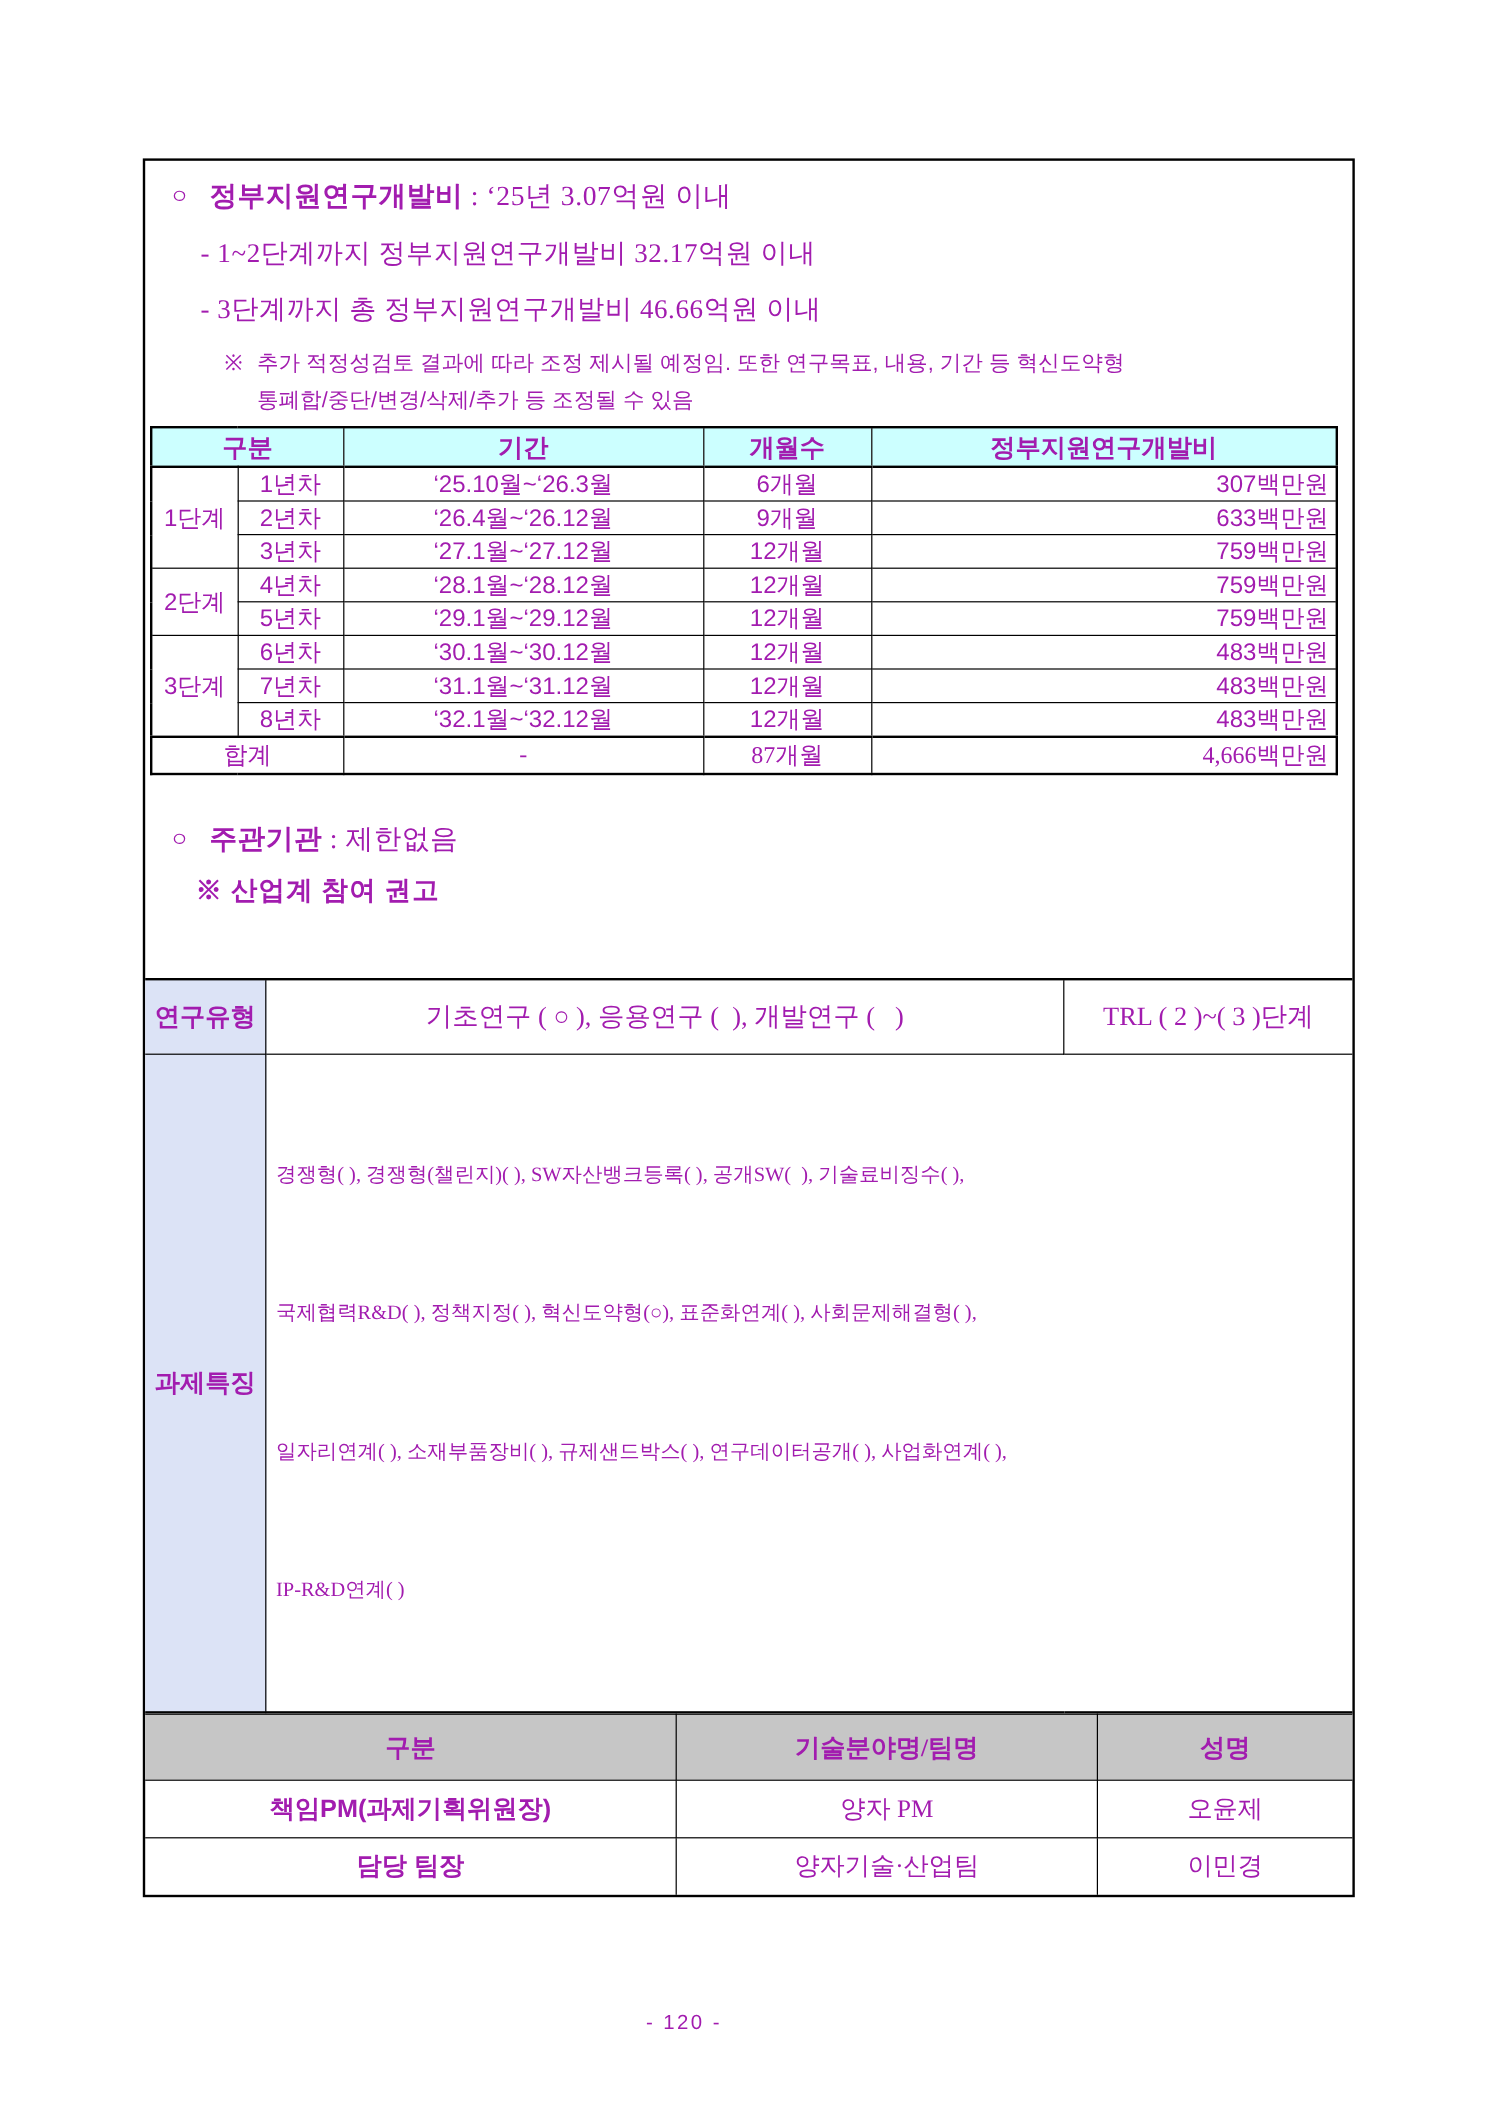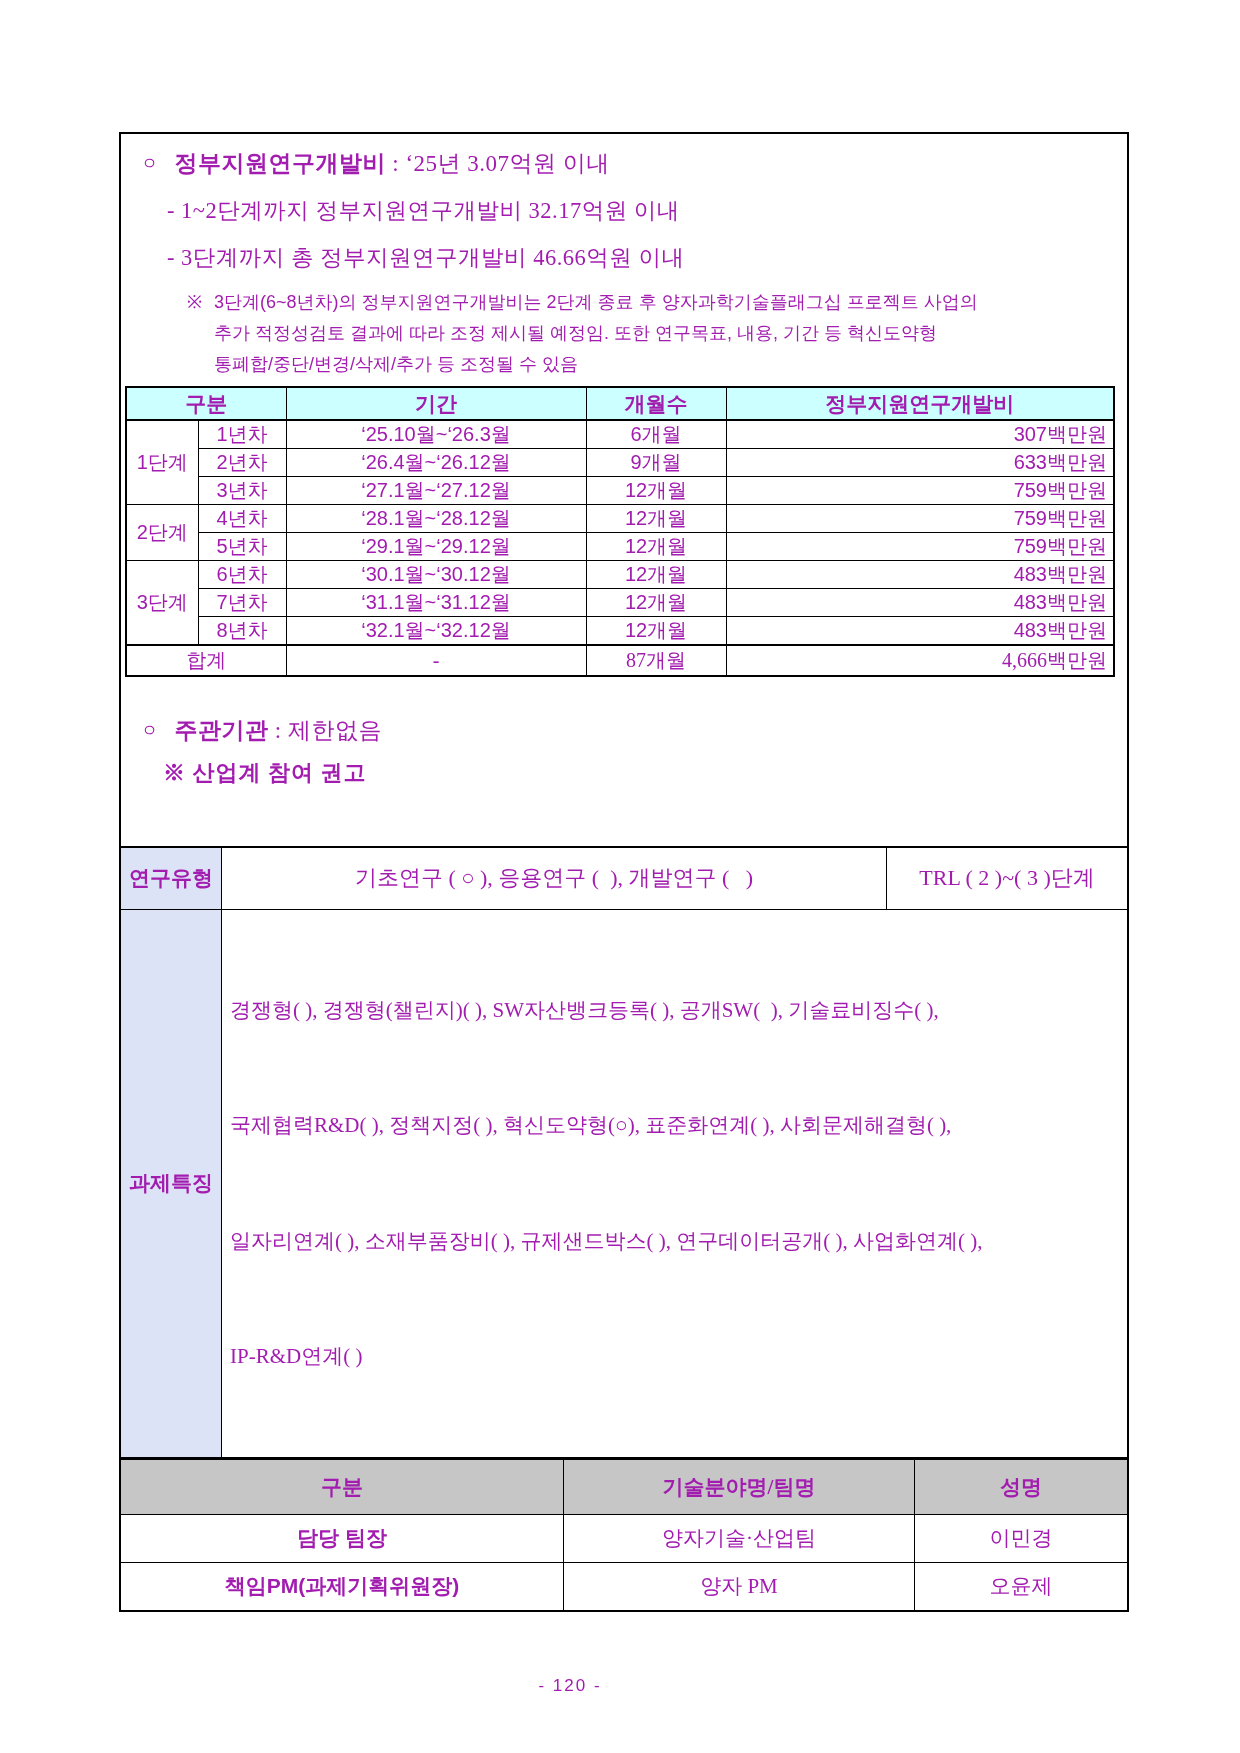--- a/index.html
+++ b/index.html
@@ -65,21 +65,21 @@
   .t2 td:first-child{border-left:none;}
   .t2 td:last-child{border-right:none;}
   .t2 .label{
     width:100px;background:var(--lavender);
     font-weight:bold;font-size:21px;text-align:center;
   }
   .t2 .r1{height:62px;}
   .t2 .type-val{text-align:center;font-size:22px;white-space:pre;}
   .t2 .trl{width:240px;text-align:center;font-size:22px;white-space:pre;}
   .t2 .feat{height:158px;}
-  .t2 .feat-val{font-size:21px;line-height:38.5px;padding:4px 4px 4px 8px;vertical-align:middle;white-space:pre;}
+  .t2 .feat-val{font-size:17px;line-height:38.5px;padding:4px 4px 4px 8px;vertical-align:middle;white-space:pre;}
   
   .t3{width:100%;border-top:none;}
   .t3 th,.t3 td{border:1px solid #000;padding:0;text-align:center;}
   .t3 th:first-child,.t3 td:first-child{border-left:none;}
   .t3 th:last-child,.t3 td:last-child{border-right:none;}
   .t3 tr:last-child td{border-bottom:none;}
   .t3 thead th{
     background:var(--gray);height:54px;
     font-family:"Liberation Sans", sans-serif;font-size:21px;font-weight:bold;
   }
@@ -104,21 +104,20 @@
     <div class="bullet">
       <span class="marker">ㅇ</span><span class="b-title">정부지원연구개발비</span>
       <span>: ‘25년 3.07억원 이내</span>
     </div>
     <div class="sub-item">- 1~2단계까지 정부지원연구개발비 32.17억원 이내</div>
     <div class="sub-item">- 3단계까지 총 정부지원연구개발비 46.66억원 이내</div>
 
     <div class="note-wrap">
       <div class="note-marker">※</div>
       <div>
-        <div>3단계(6~8년차)의 정부지원연구개발비는 2단계 종료 후 양자과학기술플래그십 프로젝트 사업의</div>
         <div>추가 적정성검토 결과에 따라 조정 제시될 예정임. 또한 연구목표, 내용, 기간 등 혁신도약형</div>
         <div>통폐합/중단/변경/삭제/추가 등 조정될 수 있음</div>
       </div>
     </div>
 
     <table class="t1">
       <colgroup>
           <col style="width:72px">
           <col style="width:88px">
           <col style="width:300px">
@@ -223,28 +222,28 @@
     <table class="t3">
       <thead>
         <tr>
           <th class="c-role">구분</th>
           <th class="c-team">기술분야명/팀명</th>
           <th class="c-name">성명</th>
         </tr>
       </thead>
       <tbody>
         <tr>
+          <td class="c-role">책임PM(과제기획위원장)</td>
+          <td class="c-team">양자 PM</td>
+          <td class="c-name">오윤제</td>
+        </tr>
+        <tr>
           <td class="c-role">담당 팀장</td>
           <td class="c-team">양자기술·산업팀</td>
           <td class="c-name">이민경</td>
         </tr>
-        <tr>
-          <td class="c-role">책임PM(과제기획위원장)</td>
-          <td class="c-team">양자 PM</td>
-          <td class="c-name">오윤제</td>
-        </tr>
       </tbody>
     </table>
 
   </div>
 
   <div class="page-footer">- 120 -</div>
 </div>
 
 </body></html>

